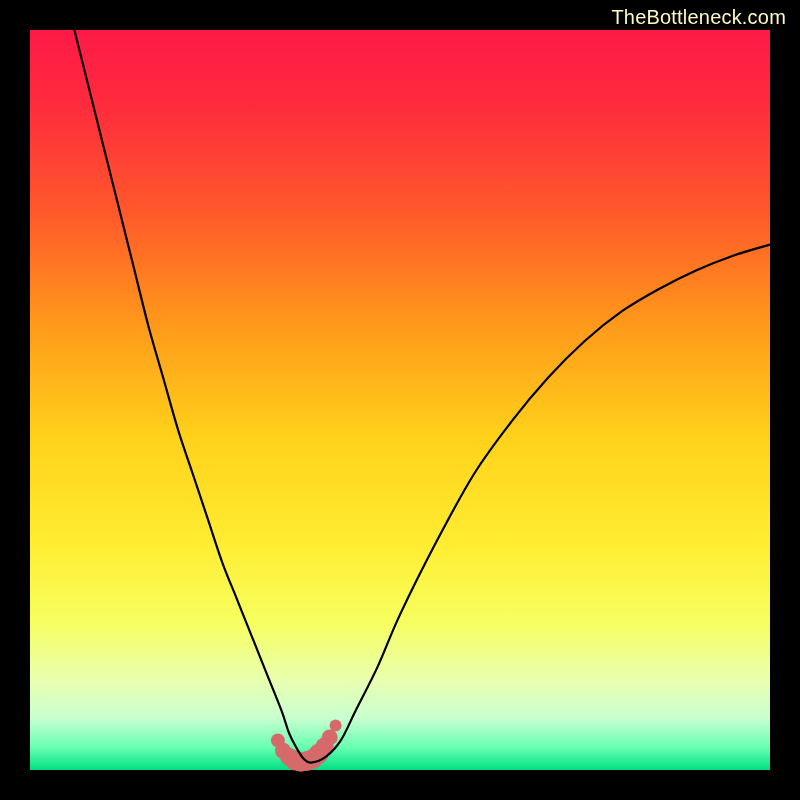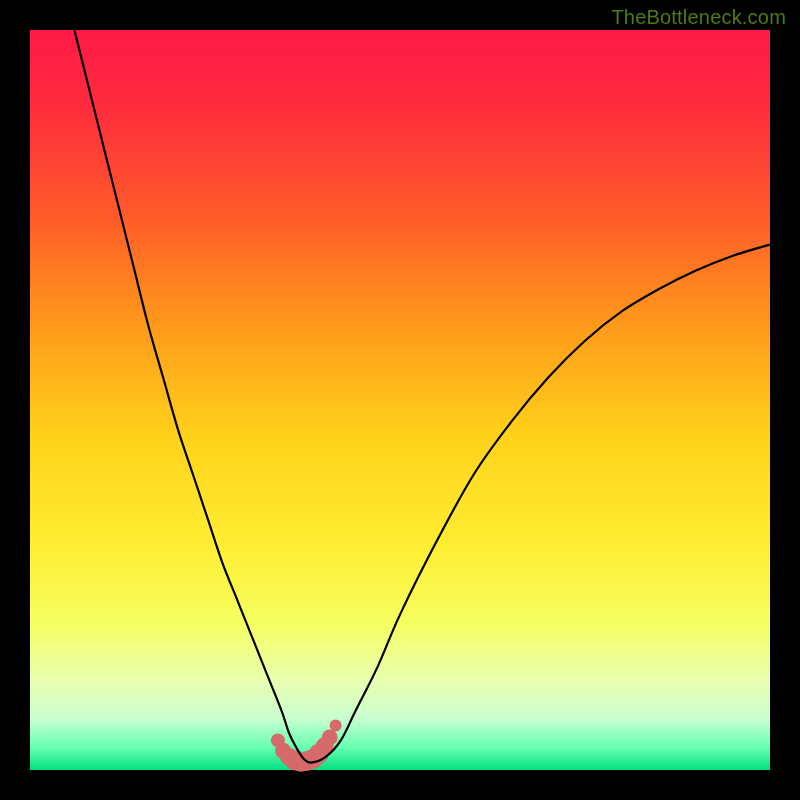--- a/index.html
+++ b/index.html
@@ -38,21 +38,21 @@
     left: 0;
     top: 0;
     width: 740px;
     height: 740px;
     overflow: visible;
   }
   .watermark {
     position: absolute;
     top: 6px;
     right: 14px;
-    color: #4d7c0f;
+    color: #fef9c3;
     font-size: 20px;
     font-weight: 500;
     letter-spacing: 0.2px;
   }
 </style>
 </head>
 <body>
 
 <div class="frame">
 

